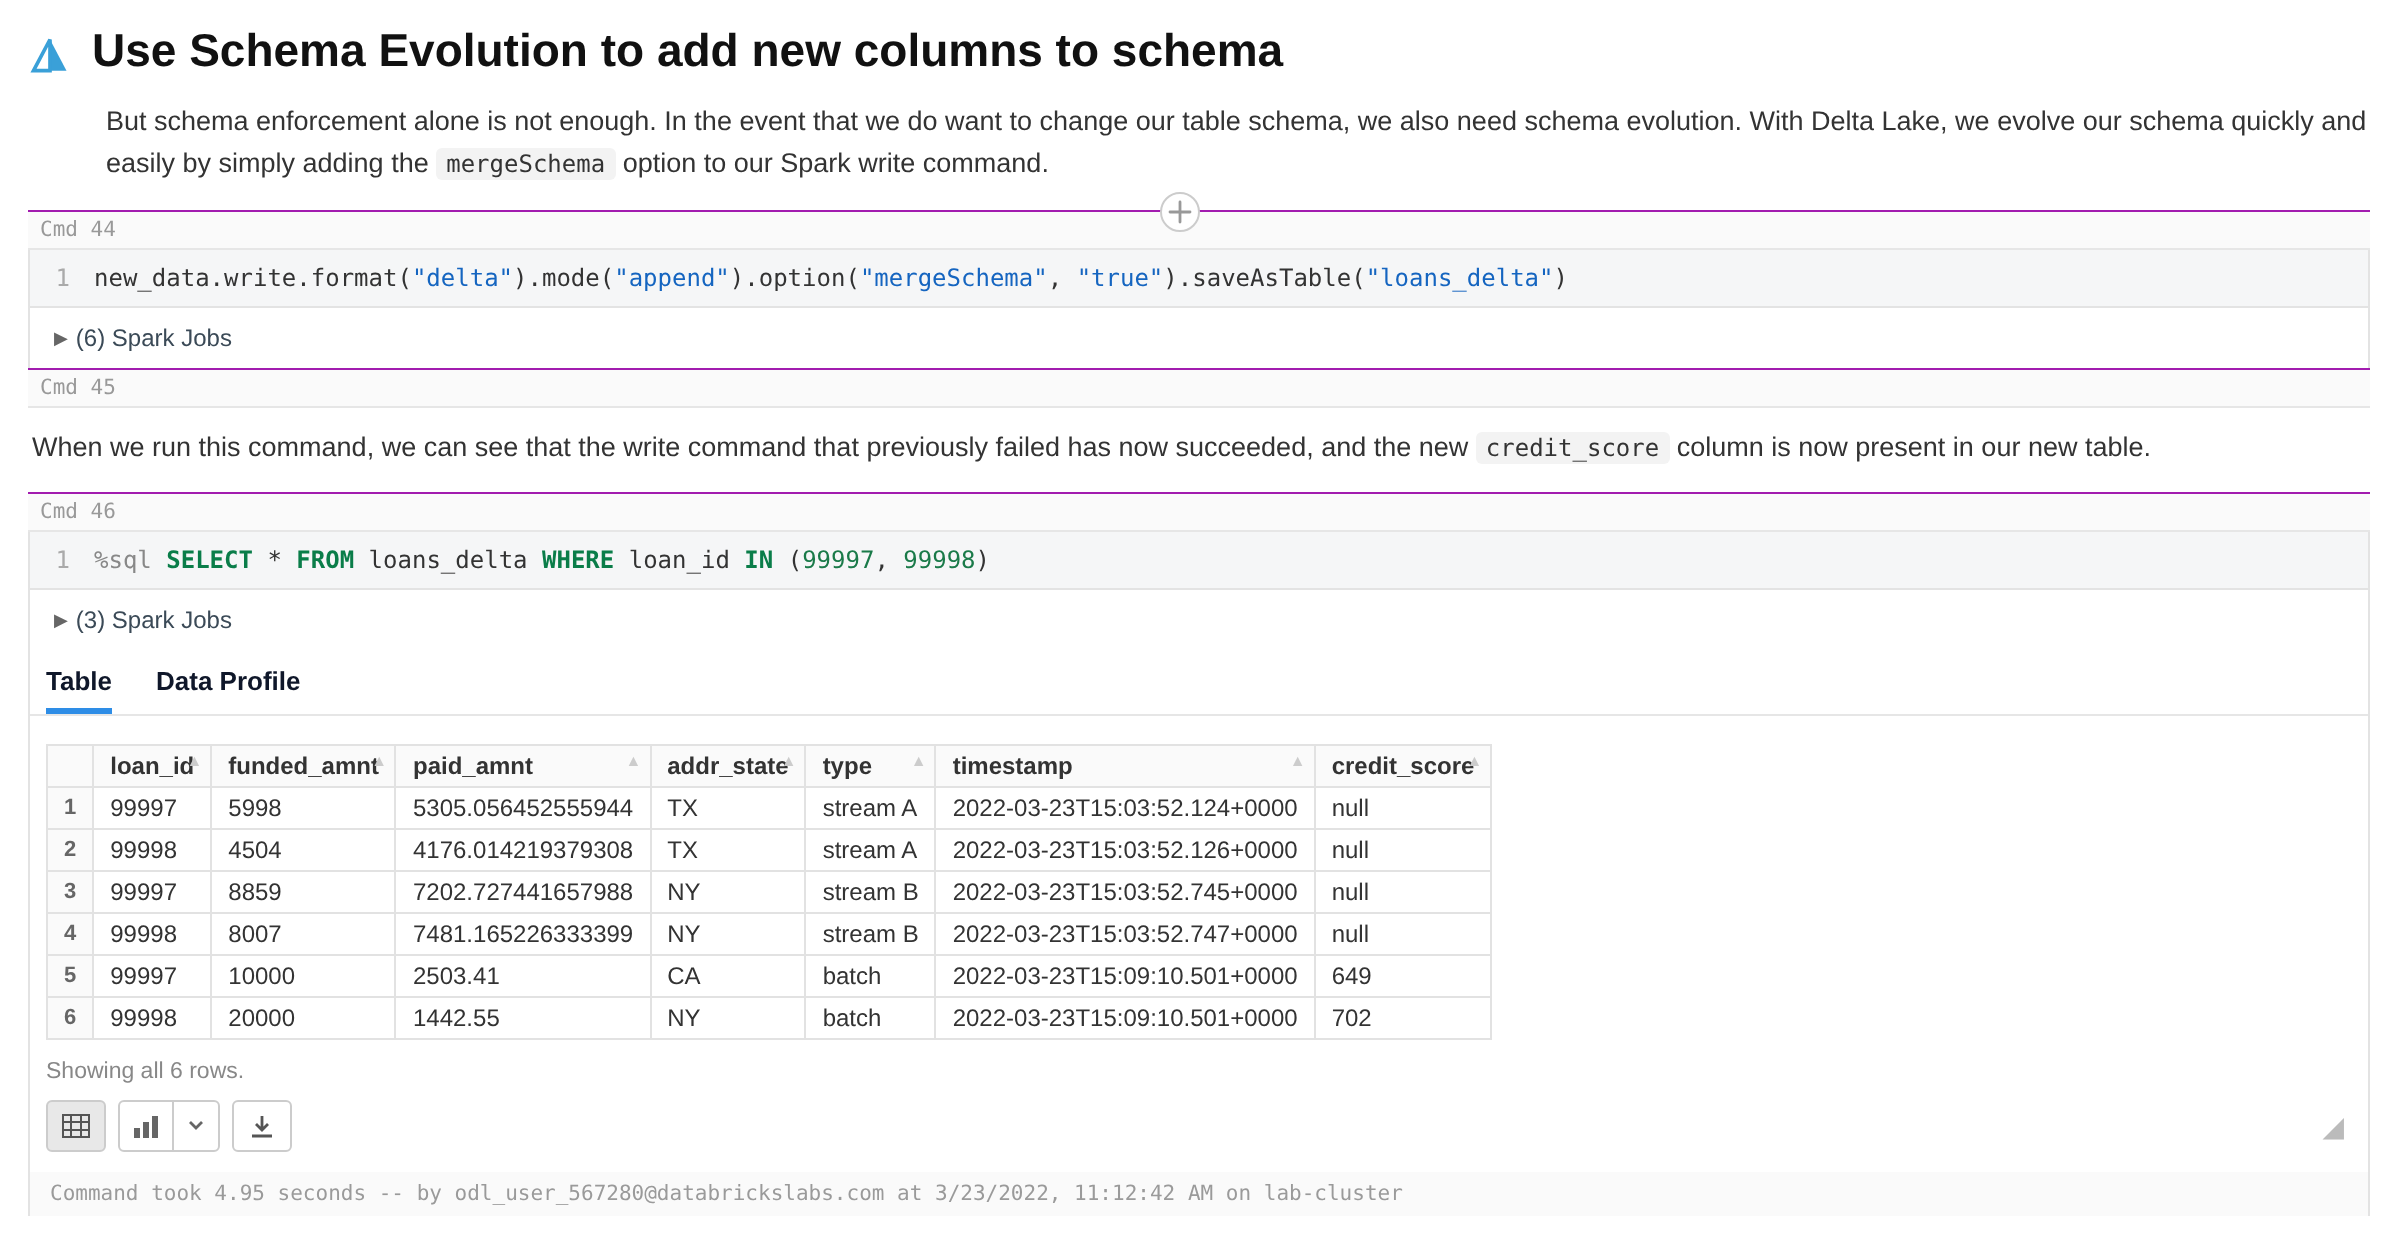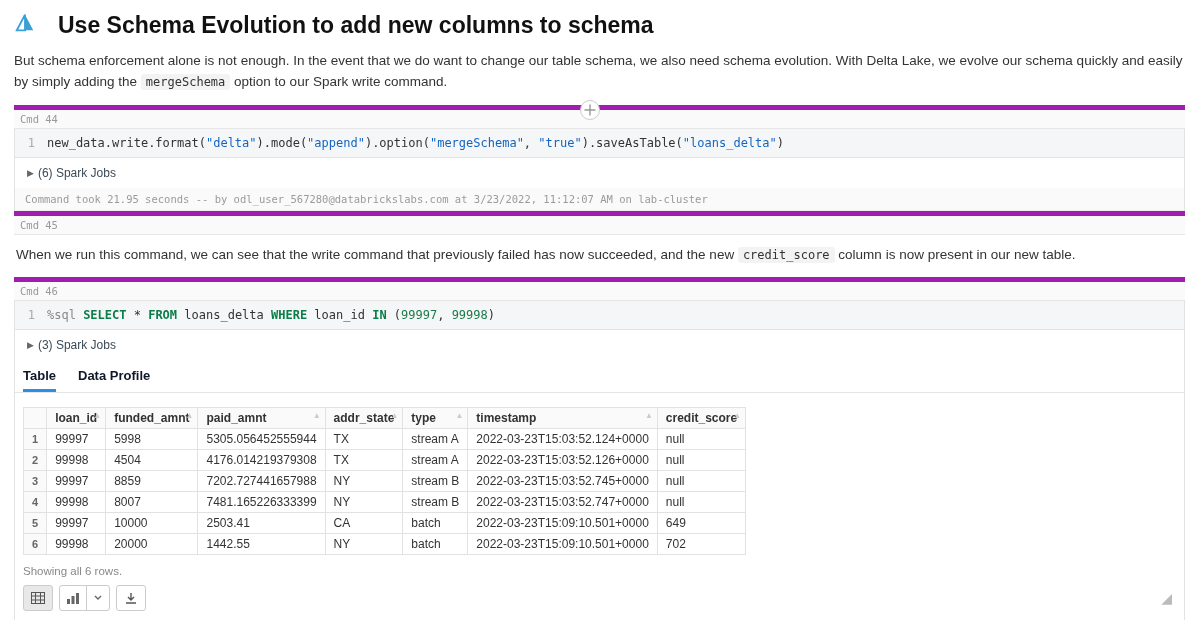--- a/index.html
+++ b/index.html
@@ -7,52 +7,53 @@
     margin: 0;
     font-family: -apple-system, BlinkMacSystemFont, "Segoe UI", Helvetica, Arial, sans-serif;
     font-size: 13px;
     color: #333;
     background: #fff;
     padding: 12px 14px;
     width: 1199px;
   }
   .header-row {
     display: flex;
-    align-items: flex-start;
-    gap: 22px;
+    align-items: flex-end;
+    gap: 10px;
     margin-bottom: 12px;
   }
   .header-row h1 {
     font-size: 23px;
     font-weight: 700;
     margin: 0;
     color: #111;
   }
   .logo-icon svg { display: block; }
   .intro {
     font-size: 13.5px;
     line-height: 1.55;
     color: #333;
     margin-bottom: 12px;
+    margin-left: 39px;
   }
   .inline-code {
     font-family: Menlo, Monaco, Consolas, monospace;
     background: #f3f3f3;
     padding: 1px 5px;
     border-radius: 3px;
     font-size: 12px;
     color: #333;
   }
   .cmd-label {
     font-family: Menlo, monospace;
     font-size: 10.5px;
     color: #999;
     background: #fafafa;
     padding: 3px 6px;
-    border-top: 5px solid #a21caf;
+    border-top: 1px solid #a21caf;
     border-bottom: 1px solid #e6e6e6;
     position: relative;
   }
   .add-cell {
     position: absolute;
     right: 50%;
     top: -10px;
     width: 20px;
     height: 20px;
     border: 1px solid #ccc;
@@ -247,21 +248,20 @@
 </div>
 <div class="cell">
   <div class="code-block">
     <span class="gutter">1</span>
     <span><span class="tok-call">new_data.write.format(</span><span class="tok-str">"delta"</span><span class="tok-call">).mode(</span><span class="tok-str">"append"</span><span class="tok-call">).option(</span><span class="tok-str">"mergeSchema"</span><span>, </span><span class="tok-str">"true"</span><span class="tok-call">).saveAsTable(</span><span class="tok-str">"loans_delta"</span><span class="tok-call">)</span></span>
   </div>
   <div class="expand-jobs">
     <span class="caret">▶</span>
     <span>(6) Spark Jobs</span>
   </div>
-  <div class="status-line">Command took 21.95 seconds -- by odl_user_567280@databrickslabs.com at 3/23/2022, 11:12:07 AM on lab-cluster</div>
 </div>
 
 <div class="cmd-label">Cmd 45</div>
 <div class="md-text">
   <span>When we run this command, we can see that the write command that previously failed has now succeeded, and the new </span>
   <span class="inline-code">credit_score</span>
   <span> column is now present in our new table.</span>
 </div>
 
 <div class="cmd-label">Cmd 46</div>

